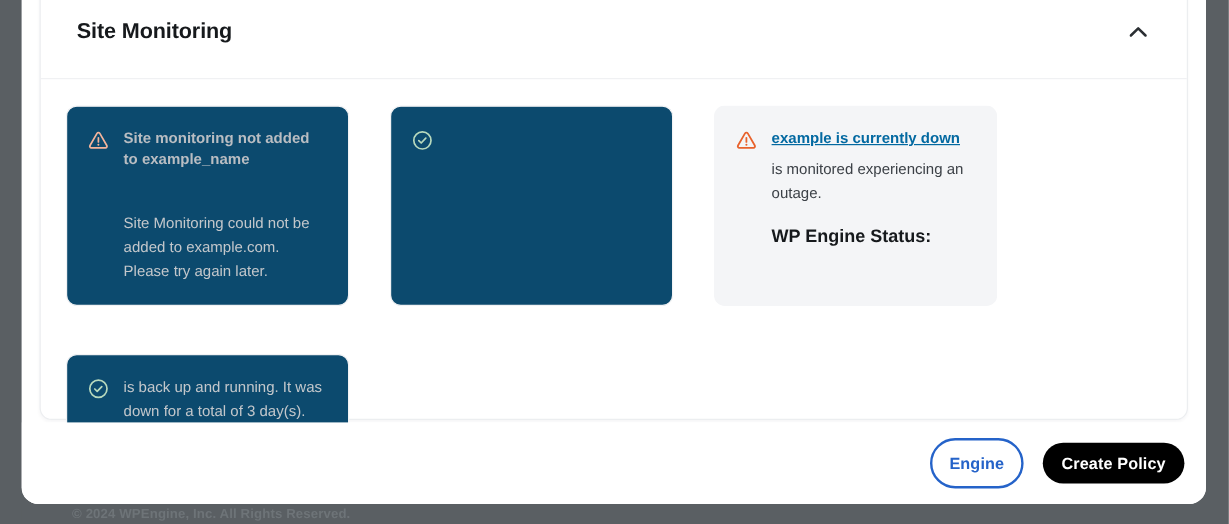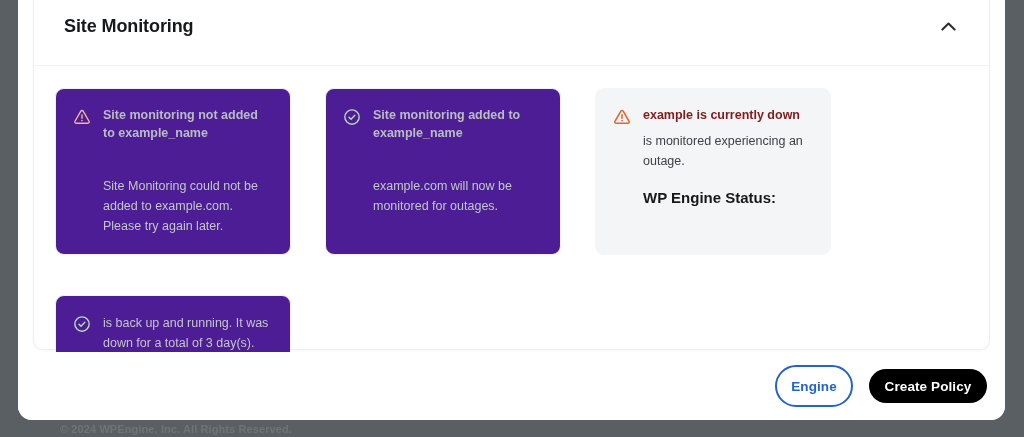--- a/index.html
+++ b/index.html
@@ -95,21 +95,21 @@
     flex-wrap: wrap;
     padding: 22px 0 0 21px;
     gap: 0;
   }
 
   .card {
     width: 236px;
     margin: 0 34px 40px 0;
     padding: 17px 18px 18px 16px;
     border-radius: 9px;
-    background: #4c1d95;
+    background: #0c4a6e;
     border: 1px solid #f1f2f4;
     display: flex;
     align-items: flex-start;
     gap: 11px;
   }
   .card.muted-warning  { min-height: 122px; }
   .card.muted-success  { min-height: 122px; }
   .card.active {
     background: #f4f5f7;
     border-color: transparent;
@@ -144,21 +144,21 @@
 
   
   .muted-warning .card-title,
   .muted-success .card-title { color: #b9bdc2; }
   .muted-warning .card-text,
   .muted-success .card-text  { color: #c3c7cb; margin-top: 34px; }
   .wide-success .card-title  { color: #b0b5ba; }
   .wide-success .card-text   { color: #c3c7cb; }
 
   
-  .active .card-title { color: #7f1d1d; }
+  .active .card-title { color: #0369a1; text-decoration: underline; }
   .active .card-text  { color: #3c4147; }
   .active .card-sub   { color: #16191c; }
   .active .card-title { margin-bottom: 7px; }
 
   
   .button-bar {
     position: absolute;
     left: 0;
     top: 352px;
     width: 987px;
@@ -228,24 +228,20 @@
         </div>
       </div>
 
       <div class="card muted-success">
         <span class="card-icon">
           <svg width="20" height="20" viewBox="0 0 24 24" fill="none">
             <circle cx="12" cy="12" r="8.6" stroke="#b7d9bd" stroke-width="1.7"></circle>
             <path d="M8.4 12.2l2.4 2.4 4.6-4.8" stroke="#b7d9bd" stroke-width="1.7" stroke-linecap="round" stroke-linejoin="round"></path>
           </svg>
         </span>
-        <div class="card-body">
-          <div class="card-title">Site monitoring added to example_name</div>
-          <div class="card-text">example.com will now be monitored for outages.</div>
-        </div>
       </div>
 
       <div class="card active">
         <span class="card-icon">
           <svg width="20" height="20" viewBox="0 0 24 24" fill="none">
             <path d="M12 4.2c.6 0 1.1.3 1.4.8l7 12.1c.6 1-.1 2.3-1.3 2.3H4.9c-1.2 0-1.9-1.3-1.3-2.3l7-12.1c.3-.5.8-.8 1.4-.8z" stroke="#e8622c" stroke-width="1.8" stroke-linejoin="round"></path>
             <path d="M12 9.4v4.1" stroke="#e8622c" stroke-width="1.8" stroke-linecap="round"></path>
             <circle cx="12" cy="16.3" r="1.05" fill="#e8622c"></circle>
           </svg>
         </span>

